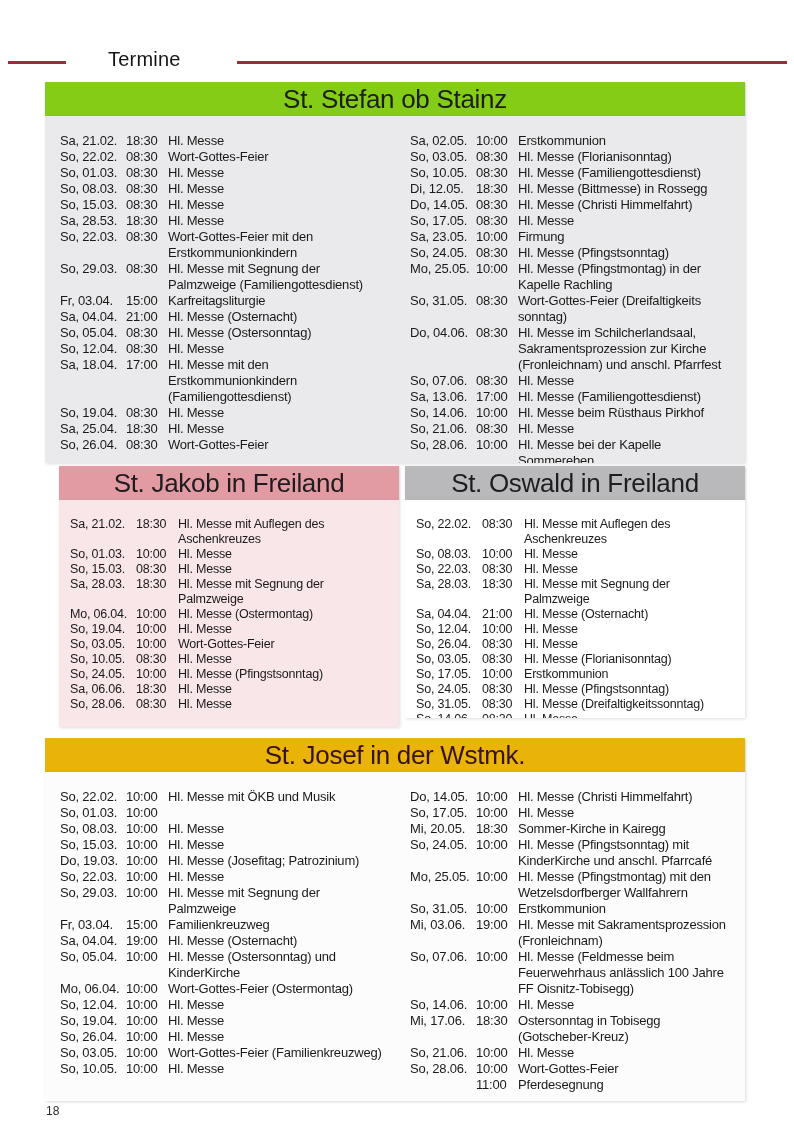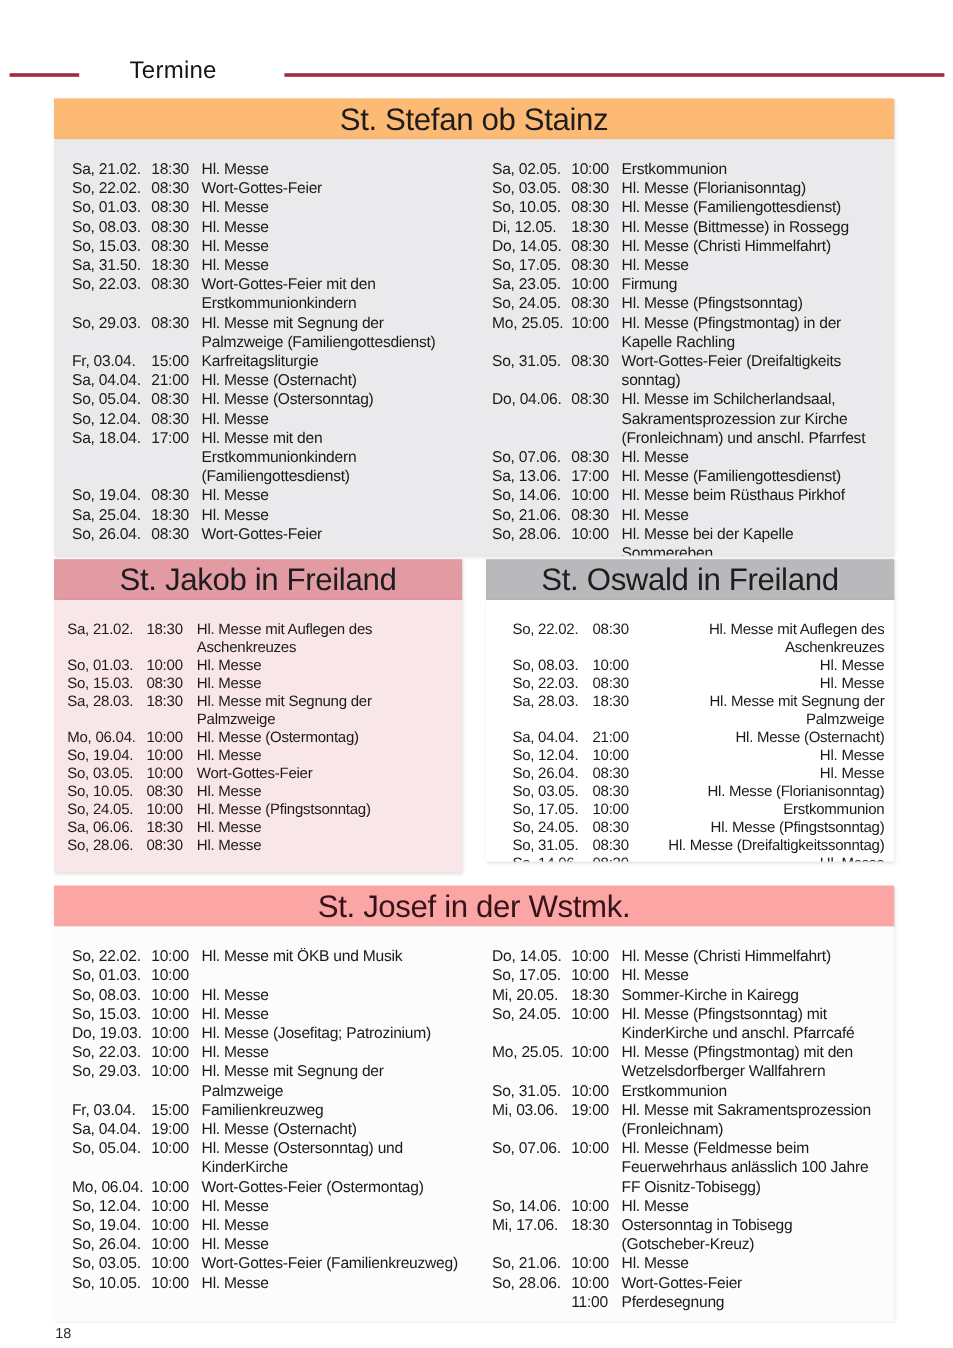--- a/index.html
+++ b/index.html
@@ -8,22 +8,22 @@
 
   
   .rule{position:absolute;top:45px;height:3px;background:#9e2c3b;}
   .rule-left{left:8px;width:58px;}
   .rule-right{left:237px;width:550px;}
   .termine{position:absolute;left:108px;top:32px;font-size:20px;color:#151515;letter-spacing:0.2px;}
 
   
   .section{position:absolute;}
   .sec-stefan{left:45px;top:66px;width:700px;}
-  .sec-jakob{left:45px;top:450px;width:340px;}
-  .sec-oswald{left:405px;top:450px;width:340px;text-align:right;}
+  .sec-jakob{left:59px;top:450px;width:340px;}
+  .sec-oswald{left:405px;top:450px;width:340px;}
   .sec-josef{left:45px;top:722px;width:700px;}
 
   .sec-header{height:34px;display:flex;align-items:center;justify-content:center;
               font-size:26px;letter-spacing:-0.3px;color:#1d1d1f;
               box-shadow:1px 1px 2px rgba(0,0,0,0.18);}
   .sec-body{box-sizing:border-box;padding-top:17px;overflow:hidden;
             box-shadow:1px 1px 3px rgba(0,0,0,0.14);}
   .sec-stefan .sec-body{height:347px;}
   .sec-jakob  .sec-body{height:227px;}
   .sec-oswald .sec-body{height:218px;}
@@ -45,21 +45,21 @@
 </head>
 <body>
 
 <div class="page">
 
   <div class="rule rule-left"></div>
   <div class="termine">Termine</div>
   <div class="rule rule-right"></div>
 
   <div class="section sec-stefan">
-    <div class="sec-header" style="background-color: #fdba74; color: rgb(29, 29, 31);">St. Stefan ob Stainz</div>
+    <div class="sec-header" style="background-color: #84cc16; color: rgb(29, 29, 31);">St. Stefan ob Stainz</div>
     <div class="sec-body" style="background-color: rgb(234, 234, 236);">
       <div class="cols">
         <div class="col">
             <div class="row">
               <span class="date">Sa, 21.02.</span>
               <span class="time">18:30</span>
               <span class="desc">Hl. Messe</span>
             </div>
             <div class="row">
               <span class="date">So, 22.02.</span>
@@ -75,21 +75,21 @@
               <span class="date">So, 08.03.</span>
               <span class="time">08:30</span>
               <span class="desc">Hl. Messe</span>
             </div>
             <div class="row">
               <span class="date">So, 15.03.</span>
               <span class="time">08:30</span>
               <span class="desc">Hl. Messe</span>
             </div>
             <div class="row">
-              <span class="date">Sa, 31.50.</span>
+              <span class="date">Sa, 28.53.</span>
               <span class="time">18:30</span>
               <span class="desc">Hl. Messe</span>
             </div>
             <div class="row">
               <span class="date">So, 22.03.</span>
               <span class="time">08:30</span>
               <span class="desc">Wort-Gottes-Feier mit den Erstkommunionkindern</span>
             </div>
             <div class="row">
               <span class="date">So, 29.03.</span>
@@ -353,21 +353,21 @@
           <div class="row">
             <span class="date">So, 27.06.</span>
             <span class="time">18:30</span>
             <span class="desc">Hl. Messe</span>
           </div>
         </div>
     </div>
   </div>
 
   <div class="section sec-josef">
-    <div class="sec-header" style="background-color: #fca5a5; color: rgb(54, 19, 26);">St. Josef in der Wstmk.</div>
+    <div class="sec-header" style="background-color: #eab308; color: rgb(54, 19, 26);">St. Josef in der Wstmk.</div>
     <div class="sec-body" style="background-color: rgb(252, 252, 252);">
       <div class="cols">
         <div class="col">
             <div class="row">
               <span class="date">So, 22.02.</span>
               <span class="time">10:00</span>
               <span class="desc">Hl. Messe mit ÖKB und Musik</span>
             </div>
             <div class="row">
               <span class="date">So, 01.03.</span>

